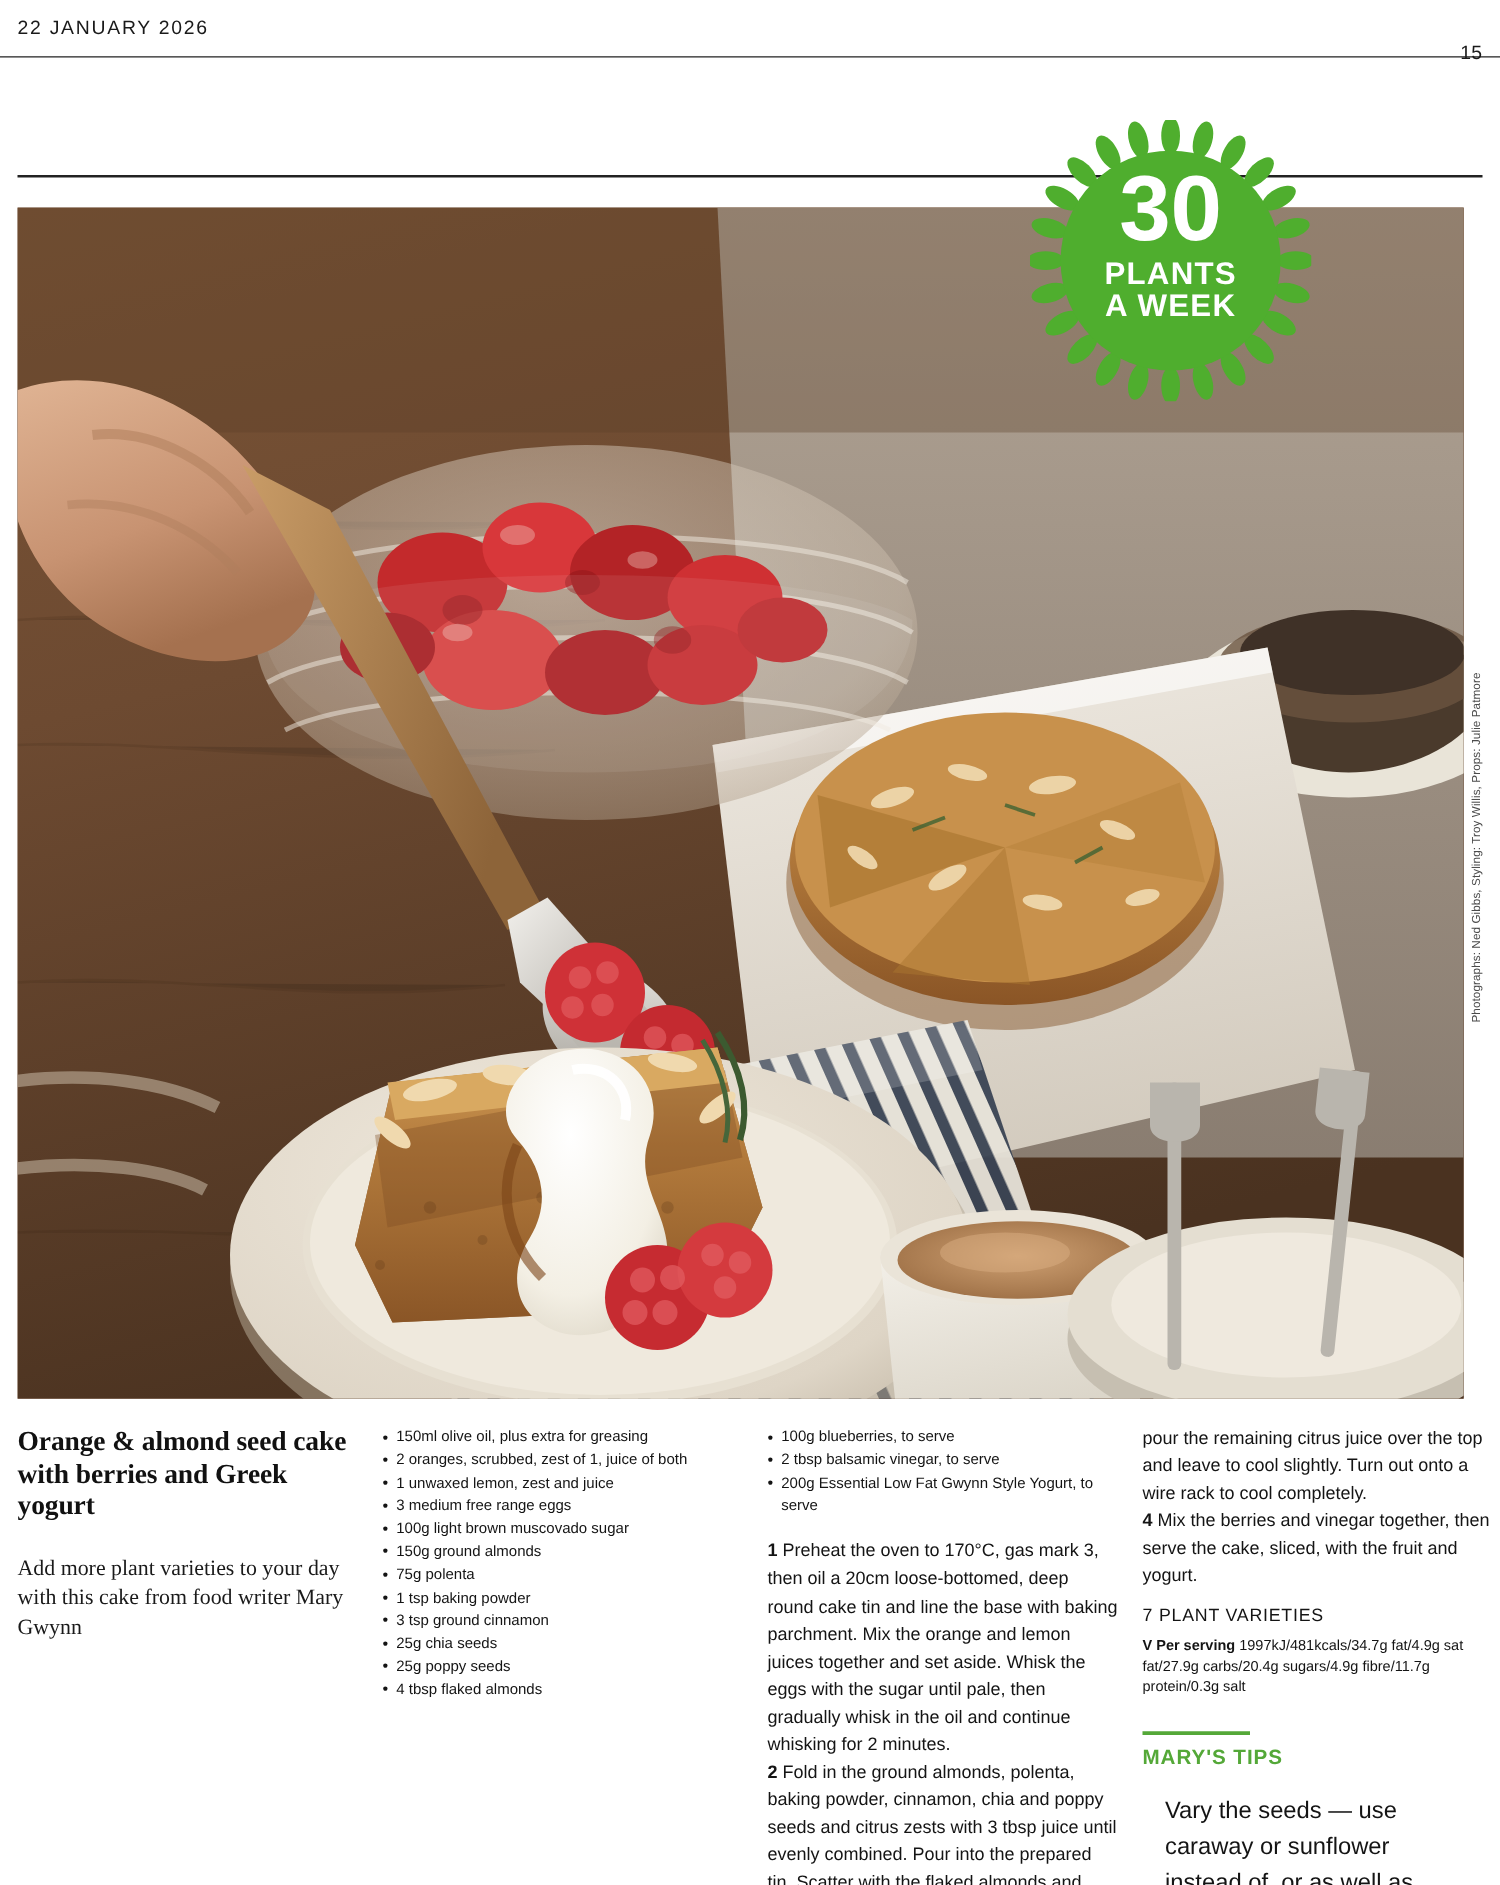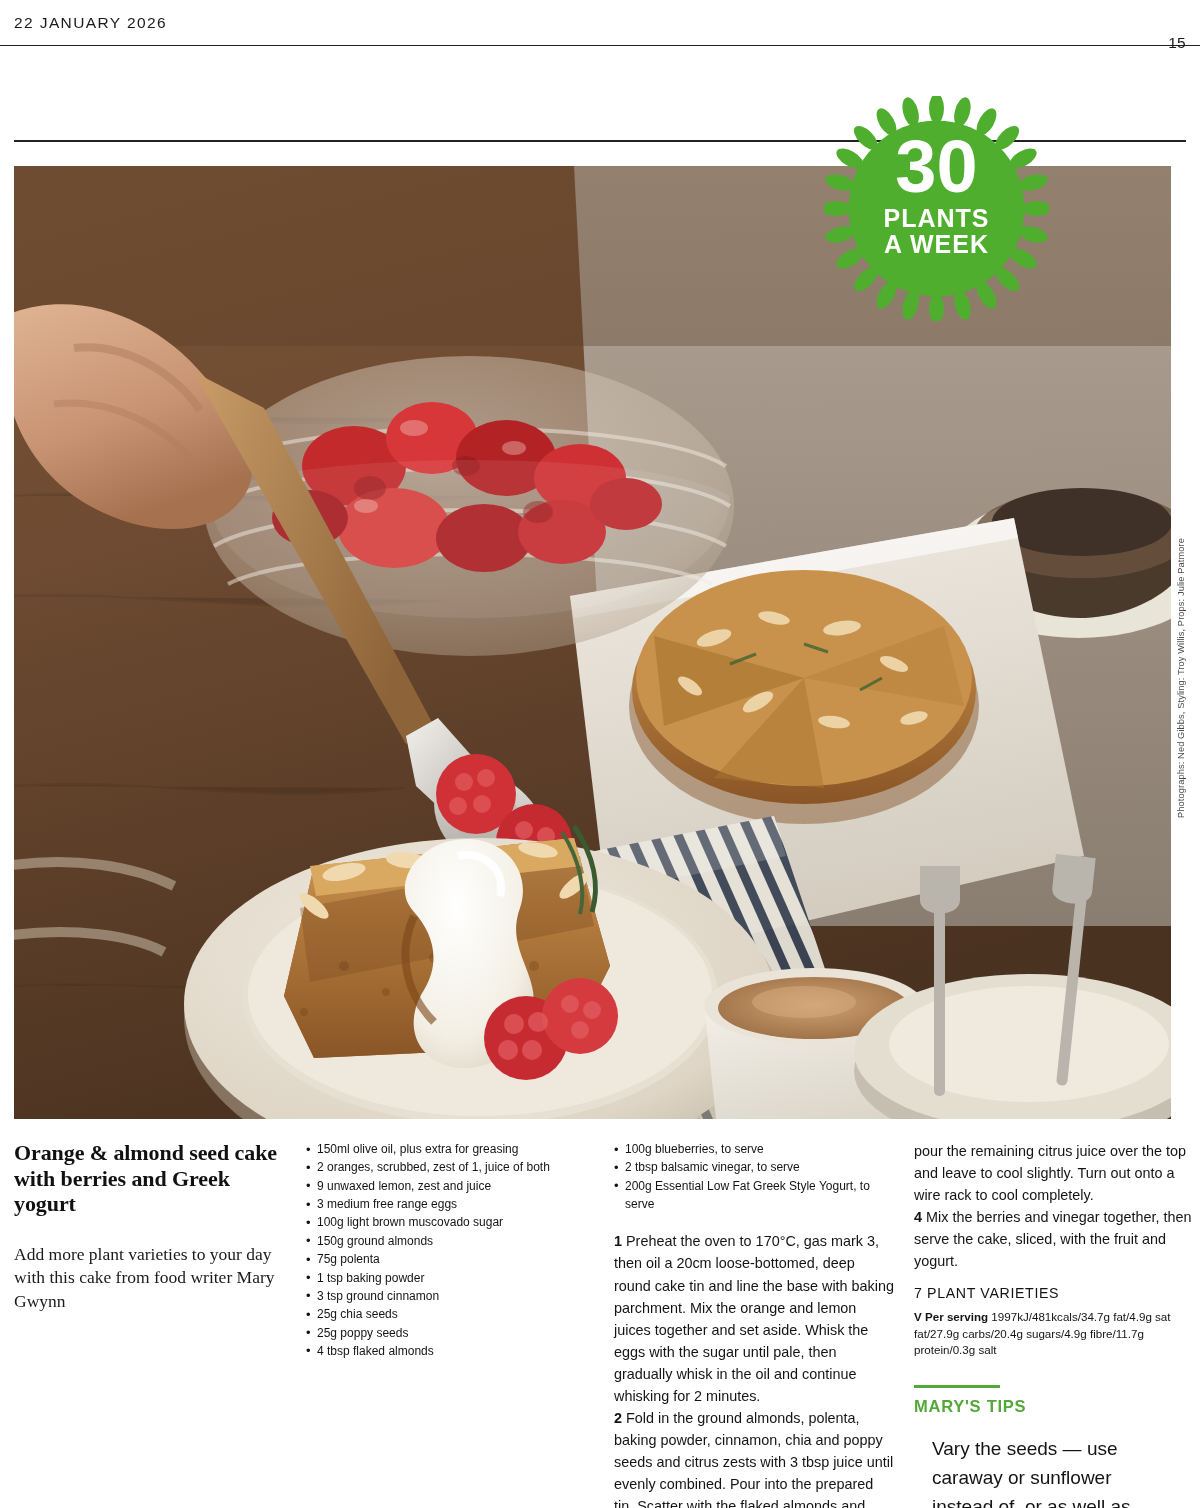--- a/index.html
+++ b/index.html
@@ -505,39 +505,39 @@
   <div class="col col-1">
     <h1 class="recipe-title">Orange &amp; almond seed cake with berries and Greek yogurt</h1>
     <p class="standfirst">Add more plant varieties to your day with this cake from food writer Mary Gwynn</p>
   </div>
 
   <div class="col col-2">
 
     <ul class="ing">
       <li>150ml olive oil, plus extra for greasing</li>
       <li>2 oranges, scrubbed, zest of 1, juice of both</li>
-      <li>9 unwaxed lemon, zest and juice</li>
+      <li>1 unwaxed lemon, zest and juice</li>
       <li>3 medium free range eggs</li>
       <li>100g light brown muscovado sugar</li>
       <li>150g ground almonds</li>
       <li>75g polenta</li>
       <li>1 tsp baking powder</li>
       <li>3 tsp ground cinnamon</li>
       <li>25g chia seeds</li>
       <li>25g poppy seeds</li>
       <li>4 tbsp flaked almonds</li>
 
     </ul>
   </div>
 
   <div class="col col-3">
     <ul class="ing">
       <li>100g blueberries, to serve</li>
       <li>2 tbsp balsamic vinegar, to serve</li>
-      <li>200g Essential Low Fat Greek Style Yogurt, to serve</li>
+      <li>200g Essential Low Fat Gwynn Style Yogurt, to serve</li>
     </ul>
 
     <div class="method" style="margin-top:17px;">
       <p>
         <span class="step-no">1</span>
         <span>Preheat the oven to 170°C, gas mark 3, then oil a 20cm loose-bottomed, deep round cake tin and line the base with baking parchment. Mix the orange and lemon juices together and set aside. Whisk the eggs with the sugar until pale, then gradually whisk in the oil and continue whisking for 2 minutes.</span>
       </p>
       <p>
         <span class="step-no">2</span>
         <span>Fold in the ground almonds, polenta, baking powder, cinnamon, chia and poppy seeds and citrus zests with 3 tbsp juice until evenly combined. Pour into the prepared tin. Scatter with the flaked almonds and rosemary.</span>

